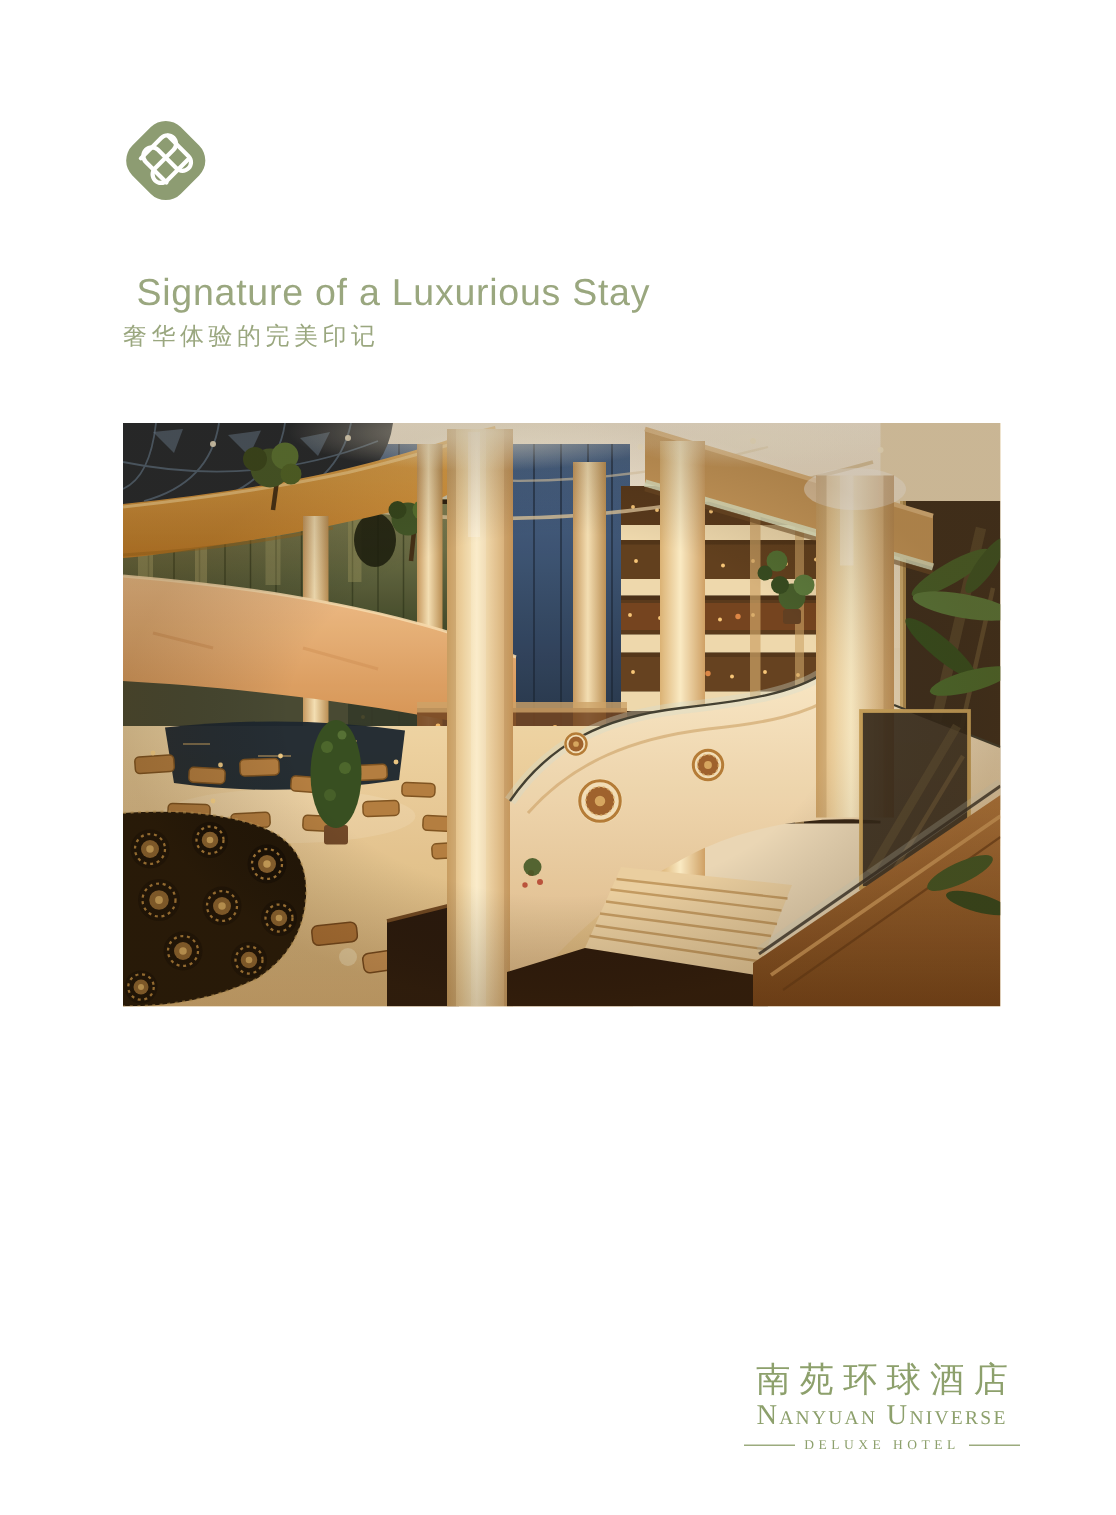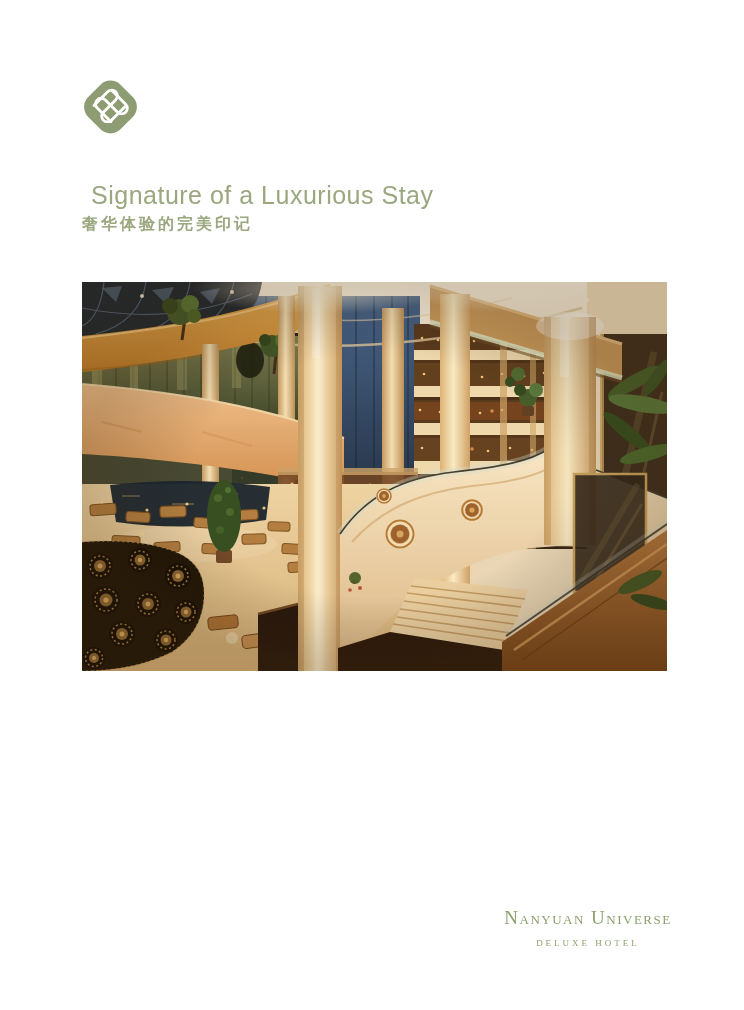--- a/index.html
+++ b/index.html
@@ -17,21 +17,21 @@
   }
   .logo svg { width:100%; height:100%; display:block; }
 
   .title {
     position:absolute; left:91px; top:181px; margin:0;
     font-size:25px; font-weight:normal; color:#9aa77f;
     letter-spacing:0.5px; white-space:nowrap;
   }
   .subtitle {
     position:absolute; left:82px; top:214px;
-    font-size:16px; color:#9aa77f; letter-spacing:3px; white-space:nowrap;font-weight:bold;
+    font-size:16px; color:#9aa77f; letter-spacing:3px; white-space:nowrap;
   }
 
   .photo {
     position:absolute; left:82px; top:282px; width:585px; height:389px;
     overflow:hidden; background:#e9d8ba;
   }
   .photo svg { display:block; width:585px; height:389px; }
 
   .footer-brand {
     position:absolute; left:496px; top:906px; width:184px;
@@ -42,21 +42,21 @@
     line-height:1.15; white-space:nowrap;
   }
   .footer-brand .en {
     font-family:Liberation Serif, serif;
     font-variant:small-caps; font-size:19px; letter-spacing:1.5px;
     margin-top:1px; white-space:nowrap;
   }
   .footer-brand .tag {
     display:flex; align-items:center; gap:6px; 
     font-family:"Liberation Serif", serif;
-    font-size:9px; letter-spacing:3px; margin-top:3px; white-space:nowrap;flex-direction:column;
+    font-size:9px; letter-spacing:3px; margin-top:3px; white-space:nowrap;
   }
   .footer-brand .rule { flex:1; height:1px; background:#9cab7e; }
 </style>
 </head>
 <body>
 
 <div class="page">
 
   <div class="logo">
     <svg viewBox="0 0 100 100" aria-hidden="true">
@@ -584,20 +584,21 @@
         <rect x="478" y="35" width="9" height="60" fill="#ffffff" opacity="0.3"></rect>
         <rect x="230" y="6" width="8" height="70" fill="#ffffff" opacity="0.25"></rect>
       </g>
 
       <rect x="0" y="0" width="585" height="389" fill="#ffb450" opacity="0.05"></rect>
       <rect x="0" y="0" width="585" height="389" fill="url(#gVig)"></rect>
     </svg>
   </div>
 
   <div class="footer-brand">
+    <div class="cn">南苑环球酒店</div>
     <div class="en">Nanyuan Universe</div>
     <div class="tag">
       <span class="rule"></span>
       <span>DELUXE HOTEL</span>
       <span class="rule"></span>
     </div>
   </div>
 
 </div>
 

